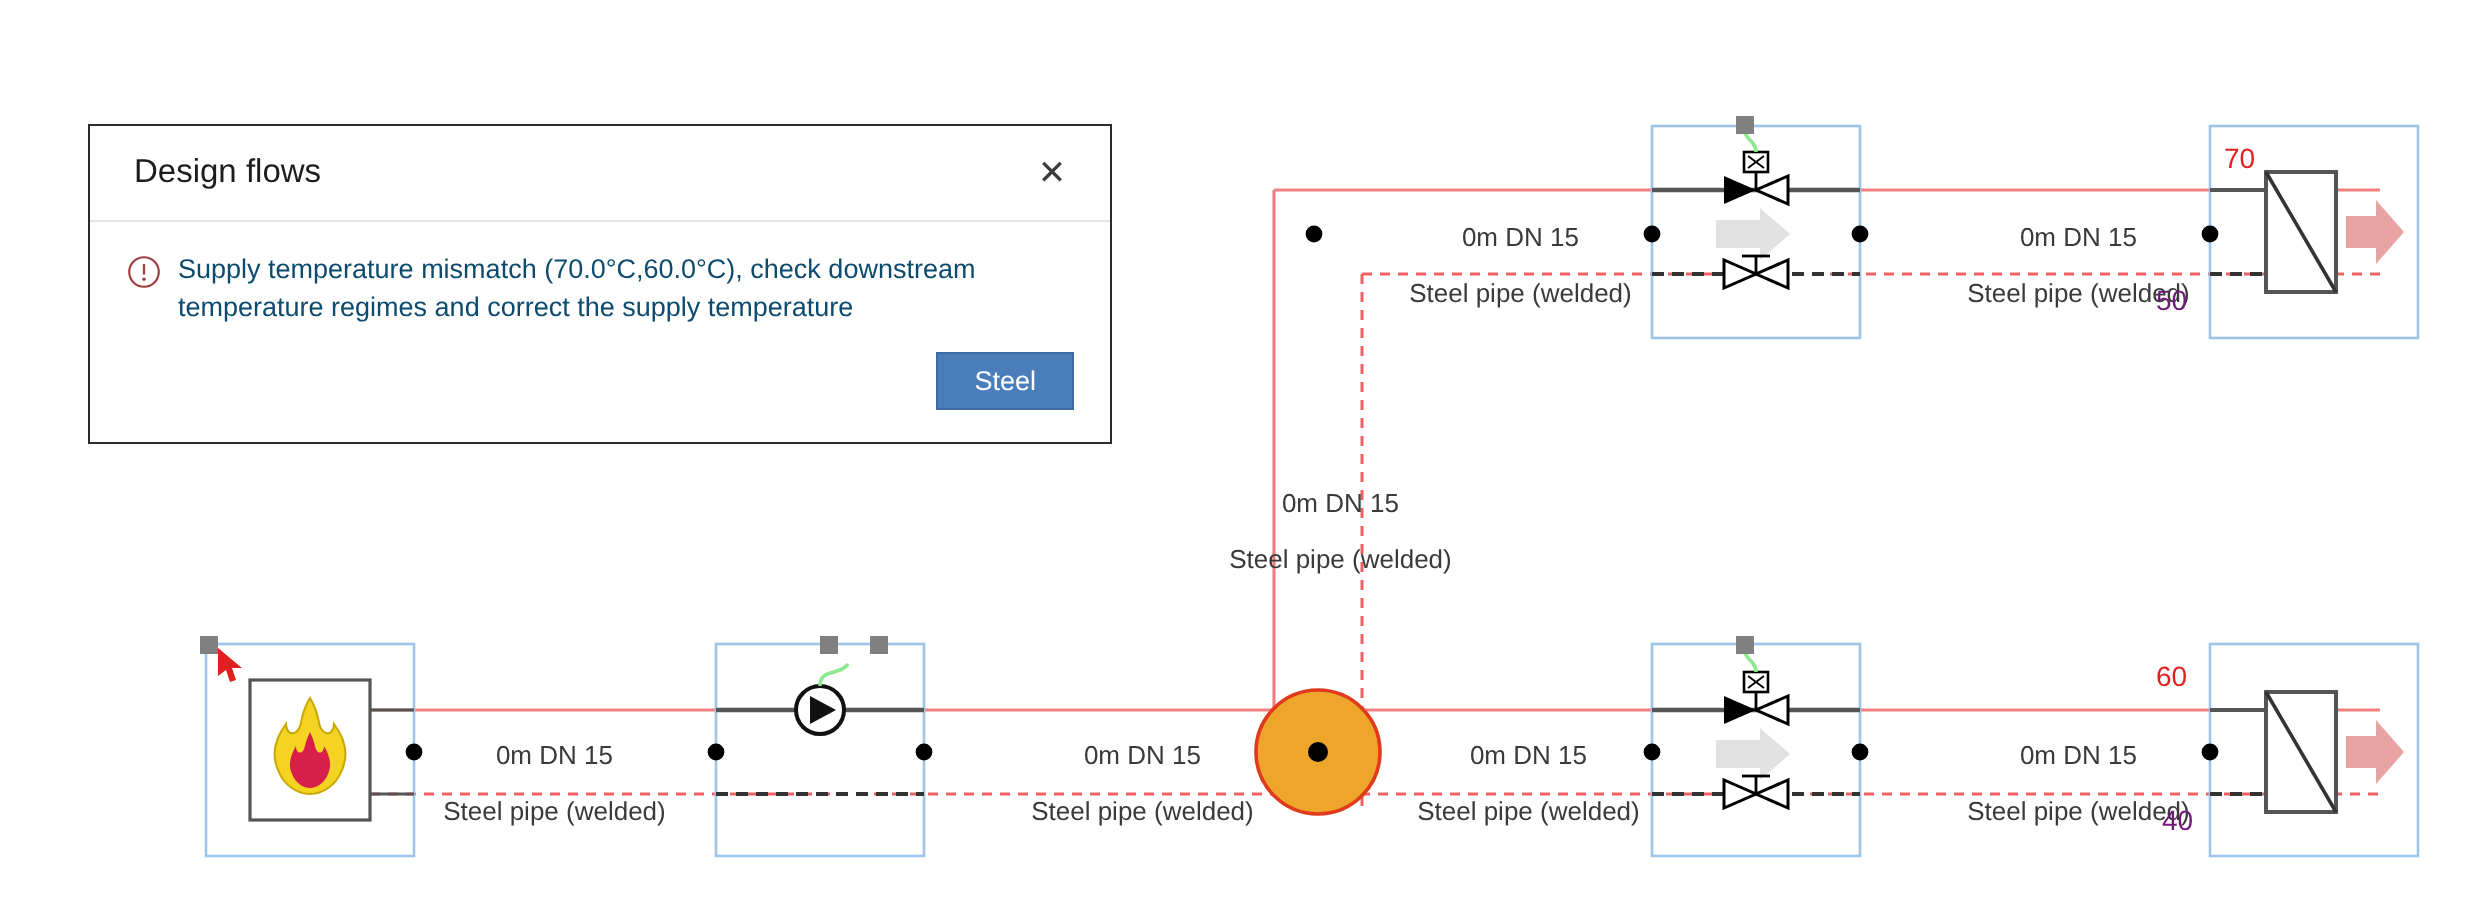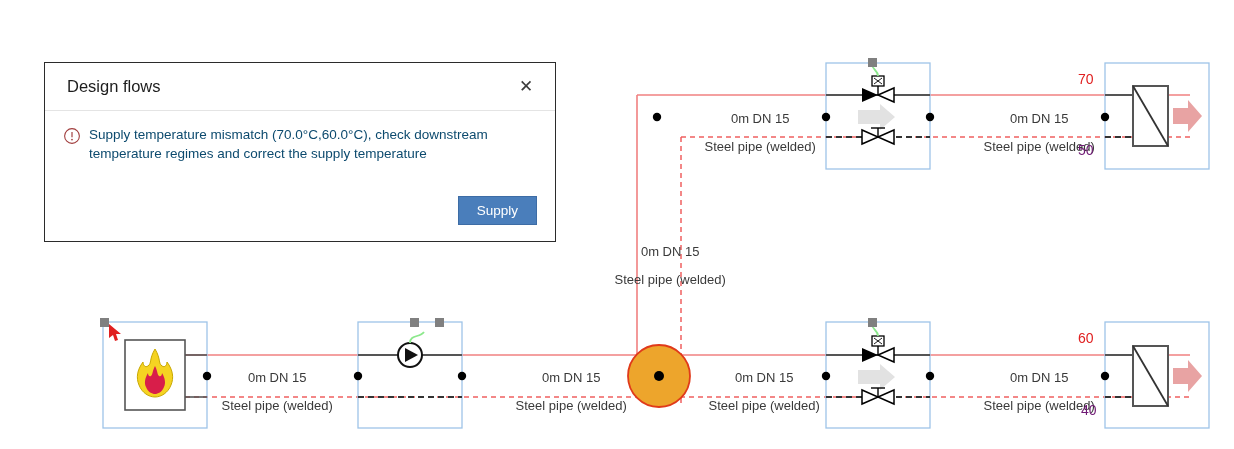--- a/index.html
+++ b/index.html
@@ -29,21 +29,21 @@
     font-size:14px;
     font-weight:400;
     white-space:pre;
   }
   .temp-supply{color:#e02020;}
   .temp-return{color:#701a75;text-align:center;}
 
   
   #dialog{
     position:absolute;
-    left:44px;top:62px;width:512px;height:180px;
+    left:44px;top:62px;width:512px;height:160px;
     background:#ffffff;
     border:1px solid #2b2b2b;
     box-sizing:border-box;
     z-index:50;
   }
   #dialog-header{
     height:48px;
     display:flex;align-items:center;
     border-bottom:1px solid #e4e4e4;
     box-sizing:border-box;
@@ -277,21 +277,21 @@
   <div class="pipe-label" style="left:667px;top:357px;width:180px;">
     <span>0m DN 15</span><br>
     <span>Steel pipe (welded)</span>
   </div>
 
   <div class="pipe-label" style="left:942px;top:357px;width:180px;">
     <span>0m DN 15</span><br>
     <span>Steel pipe (welded)</span>
   </div>
 
-  <div class="temp-label temp-supply" style="left:1078px;top:71px;">70</div>
+  <div class="temp-label temp-supply" style="left:1112px;top:71px;">70</div>
   <div class="temp-label temp-return" style="left:1078px;top:142px;">50</div>
   <div class="temp-label temp-supply" style="left:1078px;top:330px;">60</div>
   <div class="temp-label temp-return" style="left:1081px;top:402px;">40</div>
 
 </div>
 
 <div id="dialog">
 
   <div id="dialog-header">
     <div id="dialog-title">Design flows</div>
@@ -301,16 +301,16 @@
   <div id="dialog-body">
     <svg id="warning-icon" viewBox="0 0 20 20">
       <circle cx="10" cy="10" r="8.2" fill="none" stroke="#a03c3c" stroke-width="1.2"></circle>
       <line x1="10" y1="5.6" x2="10" y2="11.4" stroke="#a03c3c" stroke-width="1.3"></line>
       <circle cx="10" cy="14" r="0.95" fill="#a03c3c"></circle>
     </svg>
     <div id="dialog-message">Supply temperature mismatch (70.0°C,60.0°C), check downstream temperature regimes and correct the supply temperature</div>
   </div>
 
   <div id="dialog-footer">
-    <button id="close-button">Supply</button>
+    <button id="close-button">Steel</button>
   </div>
 
 </div>
 
 </body></html>

